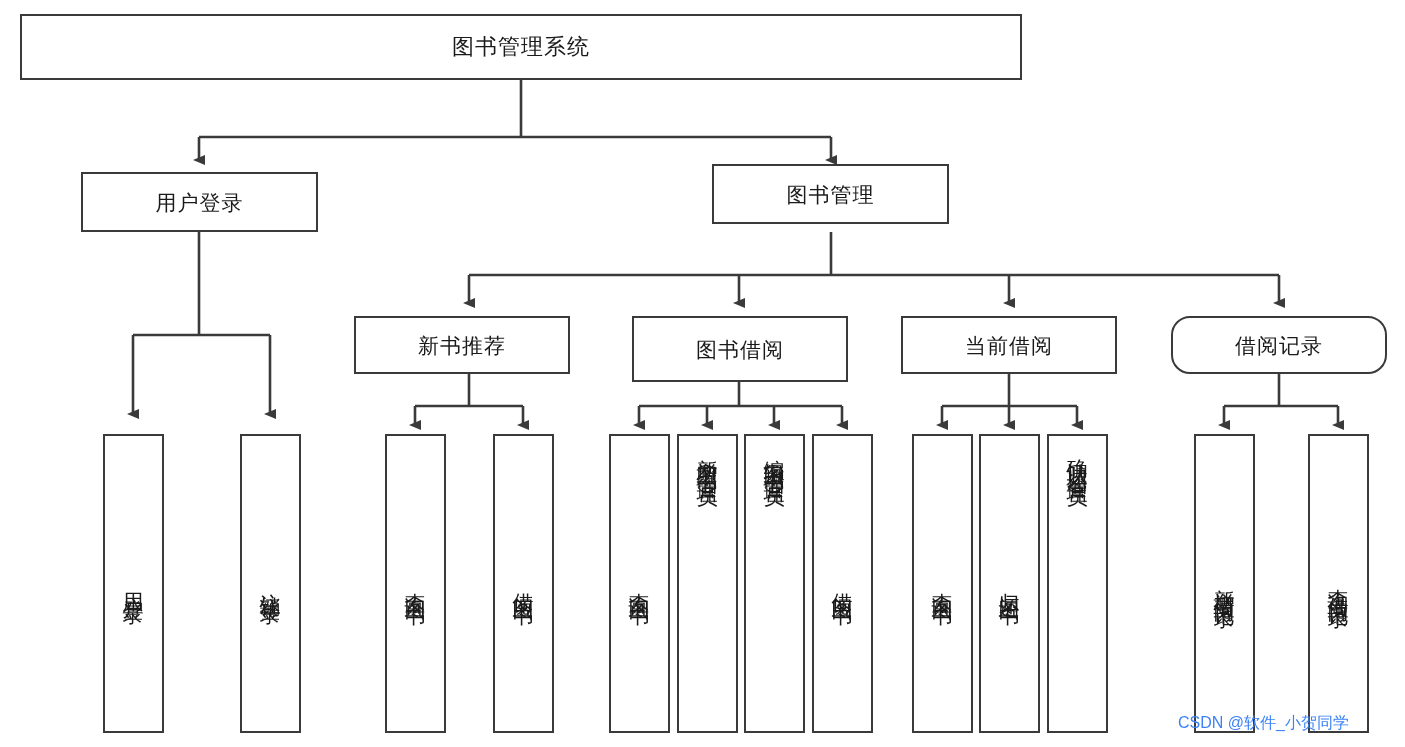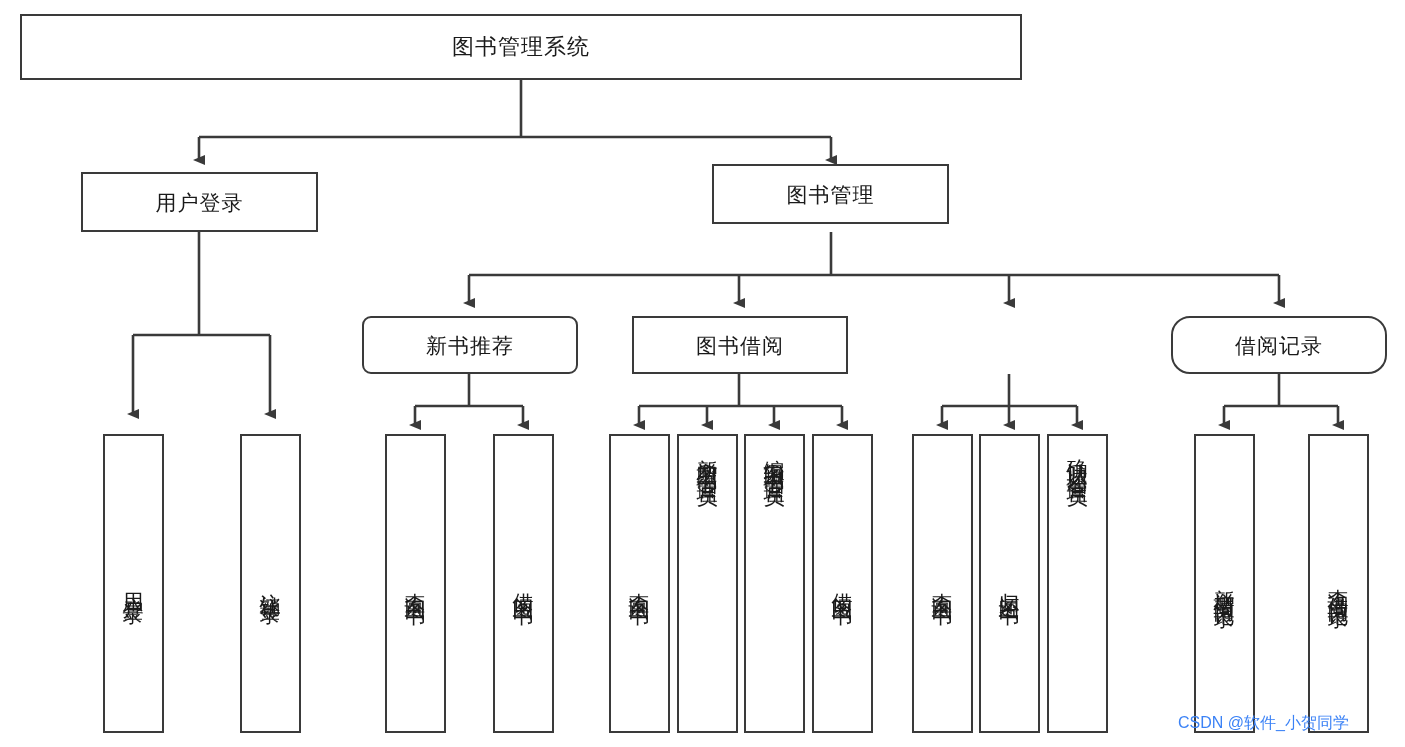--- a/index.html
+++ b/index.html
@@ -145,28 +145,31 @@
   </div>
 
   <div class="node h" style="left:81px; top:172px; width:237px; height:60px;">
     <span class="lbl">用户登录</span>
   </div>
 
   <div class="node h" style="left:712px; top:164px; width:237px; height:60px;">
     <span class="lbl">图书管理</span>
   </div>
 
-  <div class="node h" style="left:362px; top:316px; width:216px; height:58px;border-radius:9px;">
+  <div class="node h" style="left:354px; top:316px; width:216px; height:58px;">
     <span class="lbl">新书推荐</span>
   </div>
 
-  <div class="node h" style="left:632px; top:316px; width:216px; height:58px;">
+  <div class="node h" style="left:632px; top:316px; width:216px; height:66px;">
     <span class="lbl">图书借阅</span>
   </div>
 
+  <div class="node h" style="left:901px; top:316px; width:216px; height:58px;">
+    <span class="lbl">当前借阅</span>
+  </div>
 
   <div class="node h" style="left:1171px; top:316px; width:216px; height:58px;border-radius:19px;">
     <span class="lbl">借阅记录</span>
   </div>
 
   <div class="node v center" style="left:103px; top:434px; width:61px; height:299px;">
     <span class="lbl">用户登录</span>
   </div>
 
   <div class="node v center" style="left:240px; top:434px; width:61px; height:299px;">

